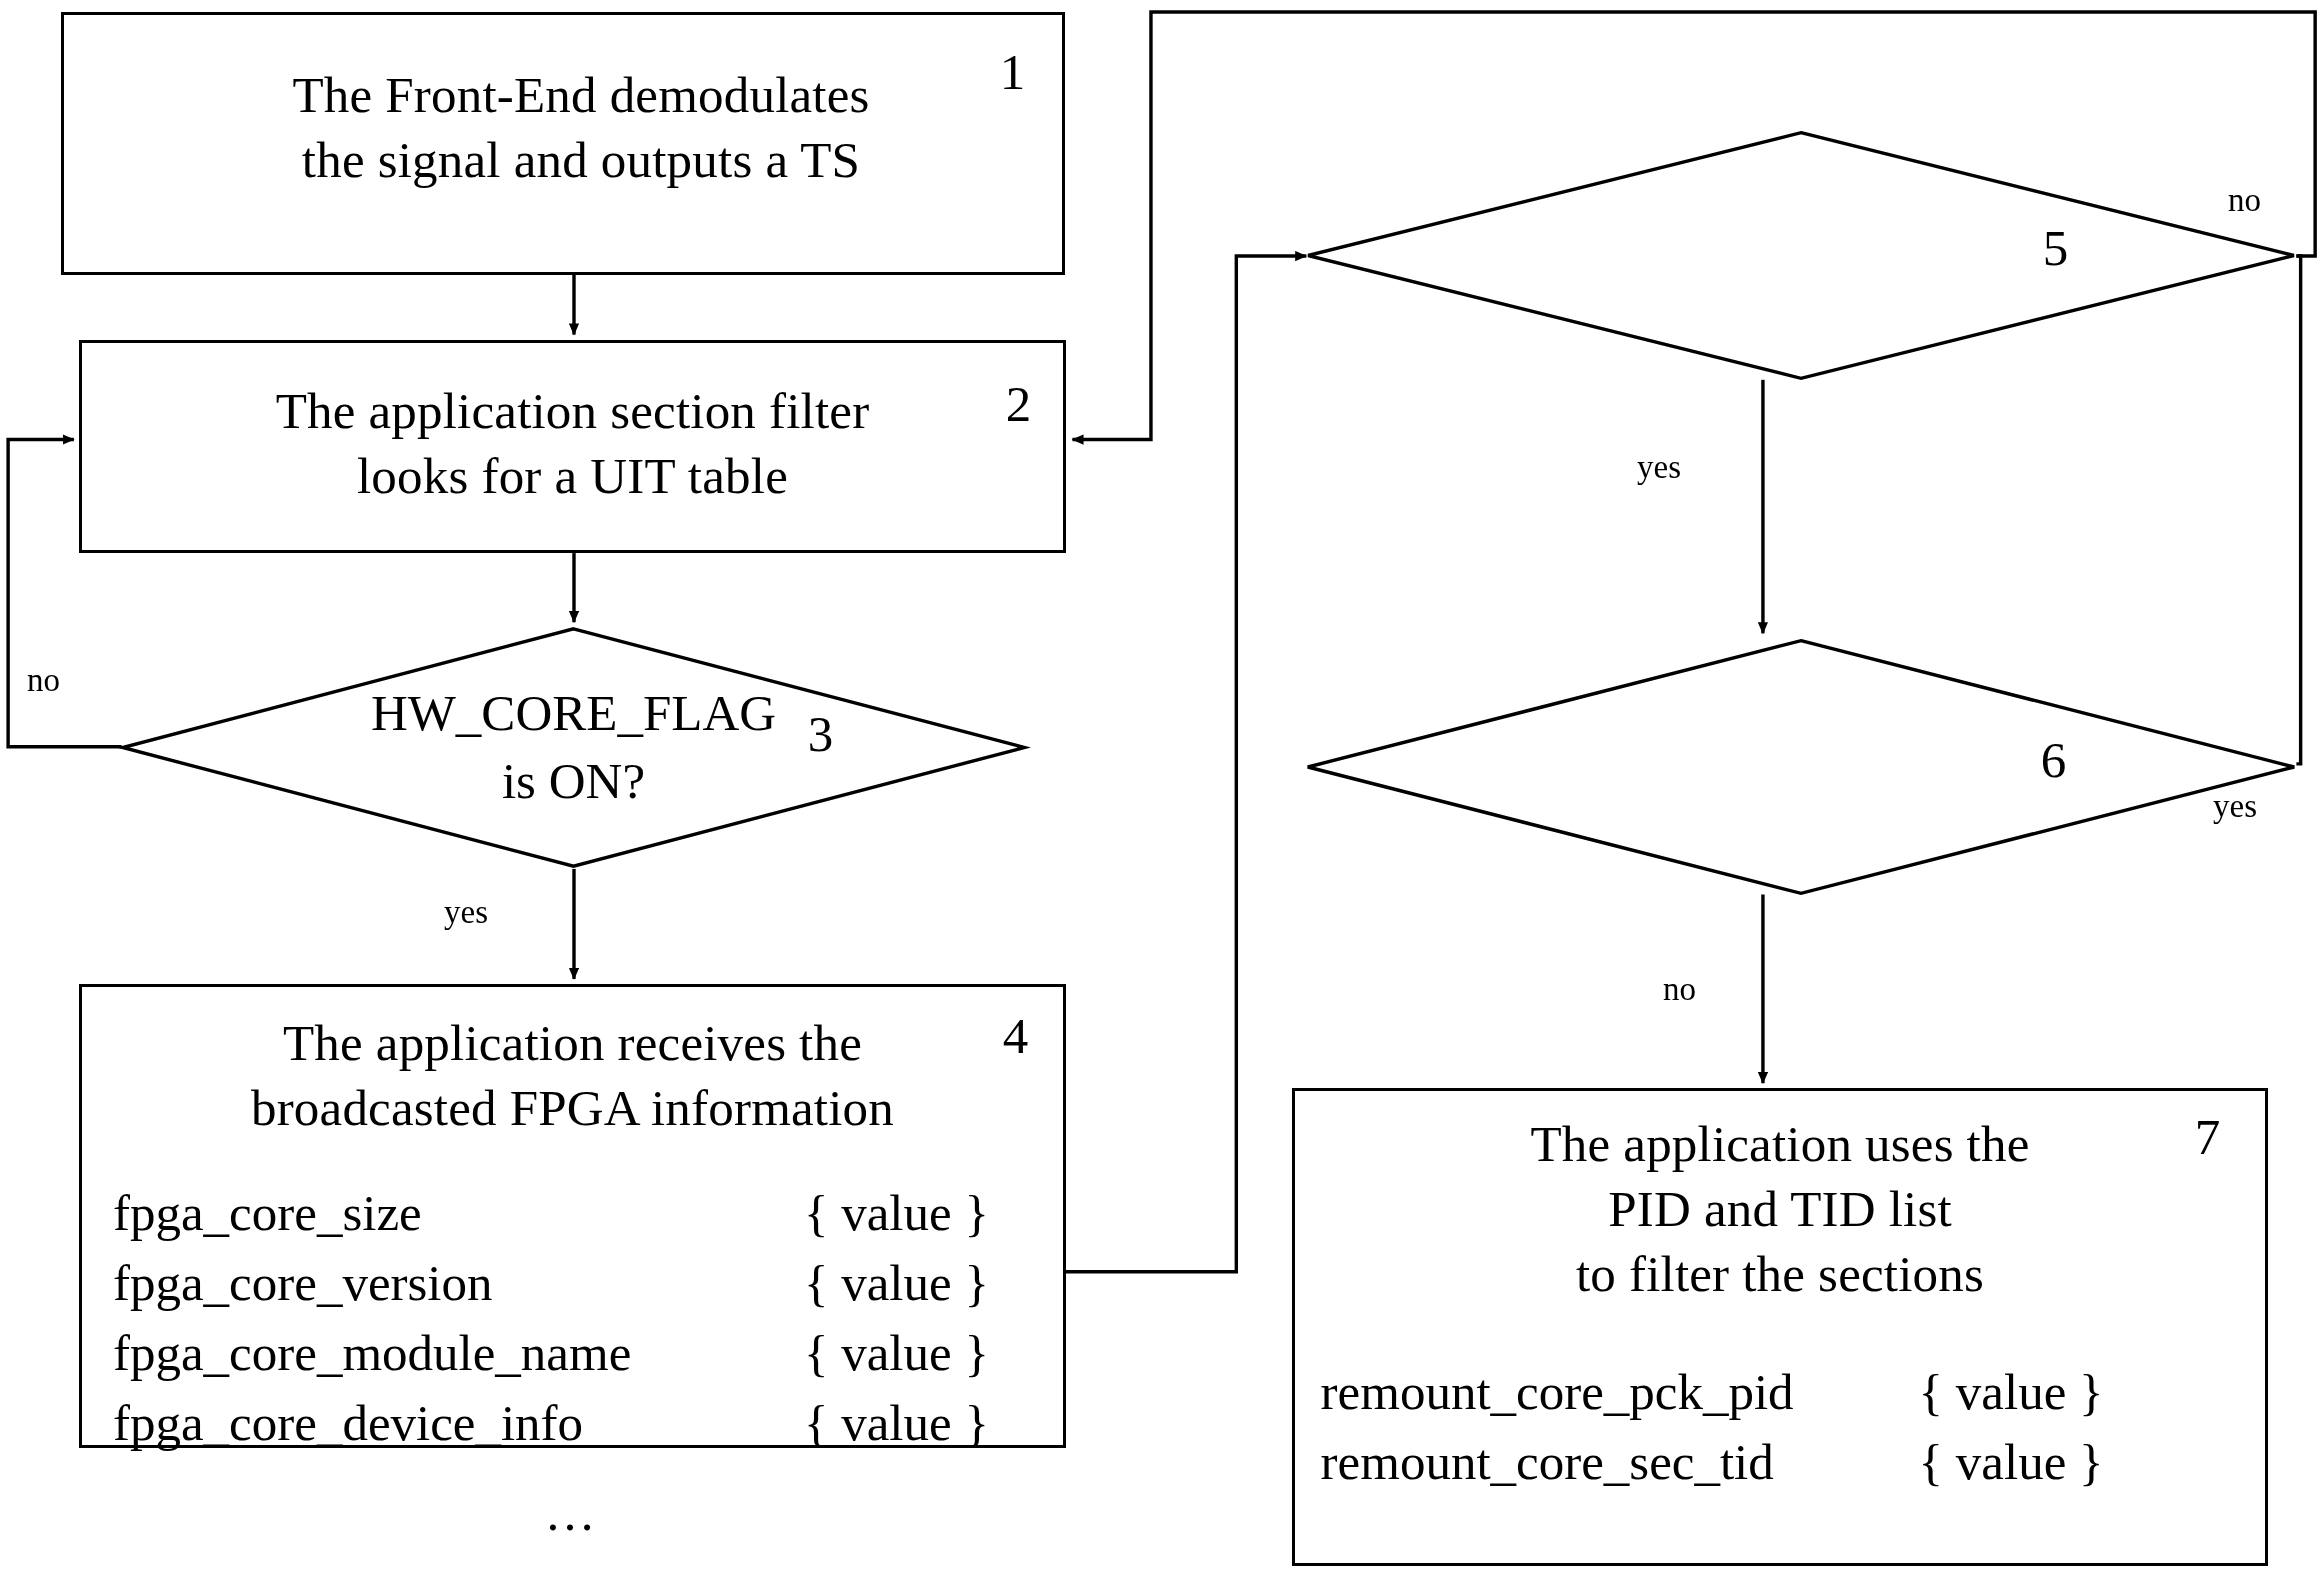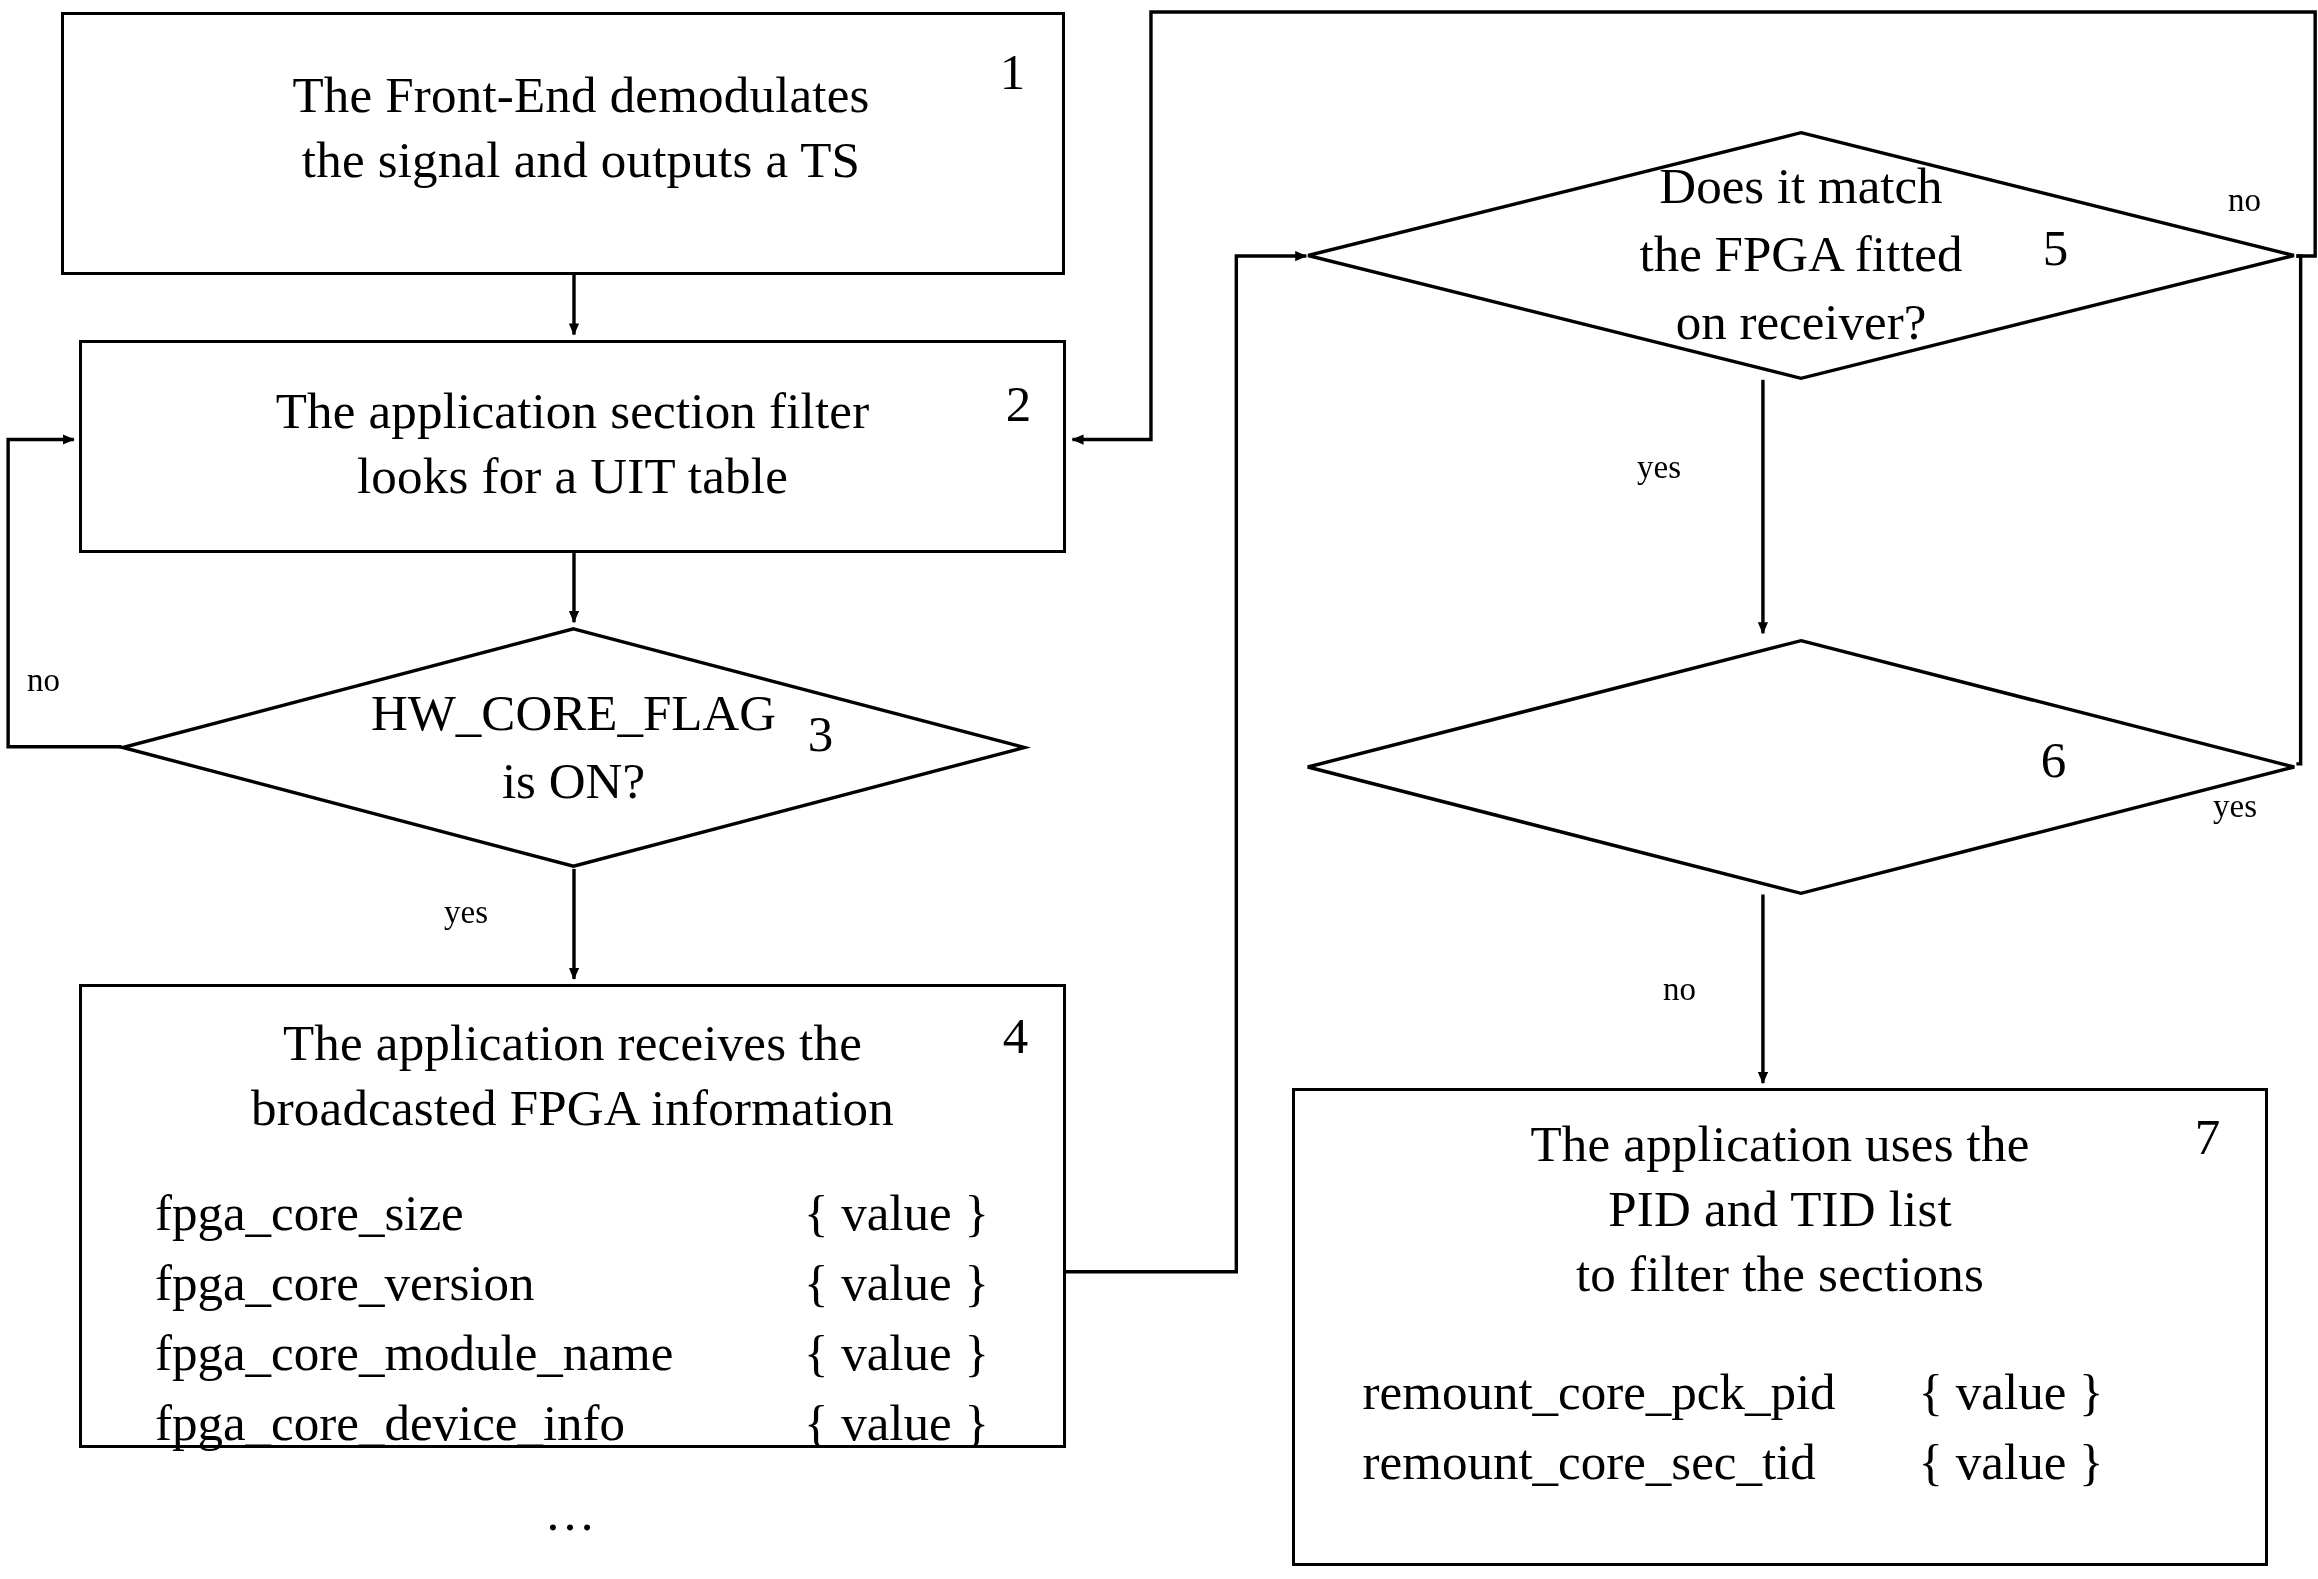--- a/index.html
+++ b/index.html
@@ -51,21 +51,20 @@
     position: relative;
     display: block;
     height: 70px;
     font-size: 51px;
     line-height: 70px;
     white-space: nowrap;
   }
   .kv-key {
     position: absolute;
     left: 0;
-    margin-left: 42px;
   }
   .kv-val {
     position: absolute;
     text-align: center;
   }
   .kv-ellipsis {
     position: absolute;
     left: 0;
     right: 0;
     text-align: center;
@@ -197,23 +196,20 @@
         </div>
       </div>
 
     <div class="kv-ellipsis" style="top:497px;">…</div>
   </div>
 
   <div class="node-diamond" style="left:1306px; top:131px; width:990px; height:249px;">
     <svg width="990" height="249" viewBox="0 0 1160 292" xmlns="http://www.w3.org/2000/svg">
       <polygon points="580,2 1158,146 580,290 2,146" fill="#ffffff" stroke="#000000" stroke-width="4"></polygon>
     </svg>
-    <div class="diamond-title" style="top:22px;">Does it match
-the FPGA fitted
-on receiver?</div>
     <div class="diamond-num" style="left:724px; top:92px;">5</div>
   </div>
 
   <div class="node-diamond" style="left:1306px; top:639px; width:990px; height:256px;">
     <svg width="990" height="256" viewBox="0 0 1160 300" xmlns="http://www.w3.org/2000/svg">
       <polygon points="580,2 1158,150 580,298 2,150" fill="#ffffff" stroke="#000000" stroke-width="4"></polygon>
     </svg>
     <div class="diamond-num" style="left:722px; top:96px;">6</div>
   </div>
 

